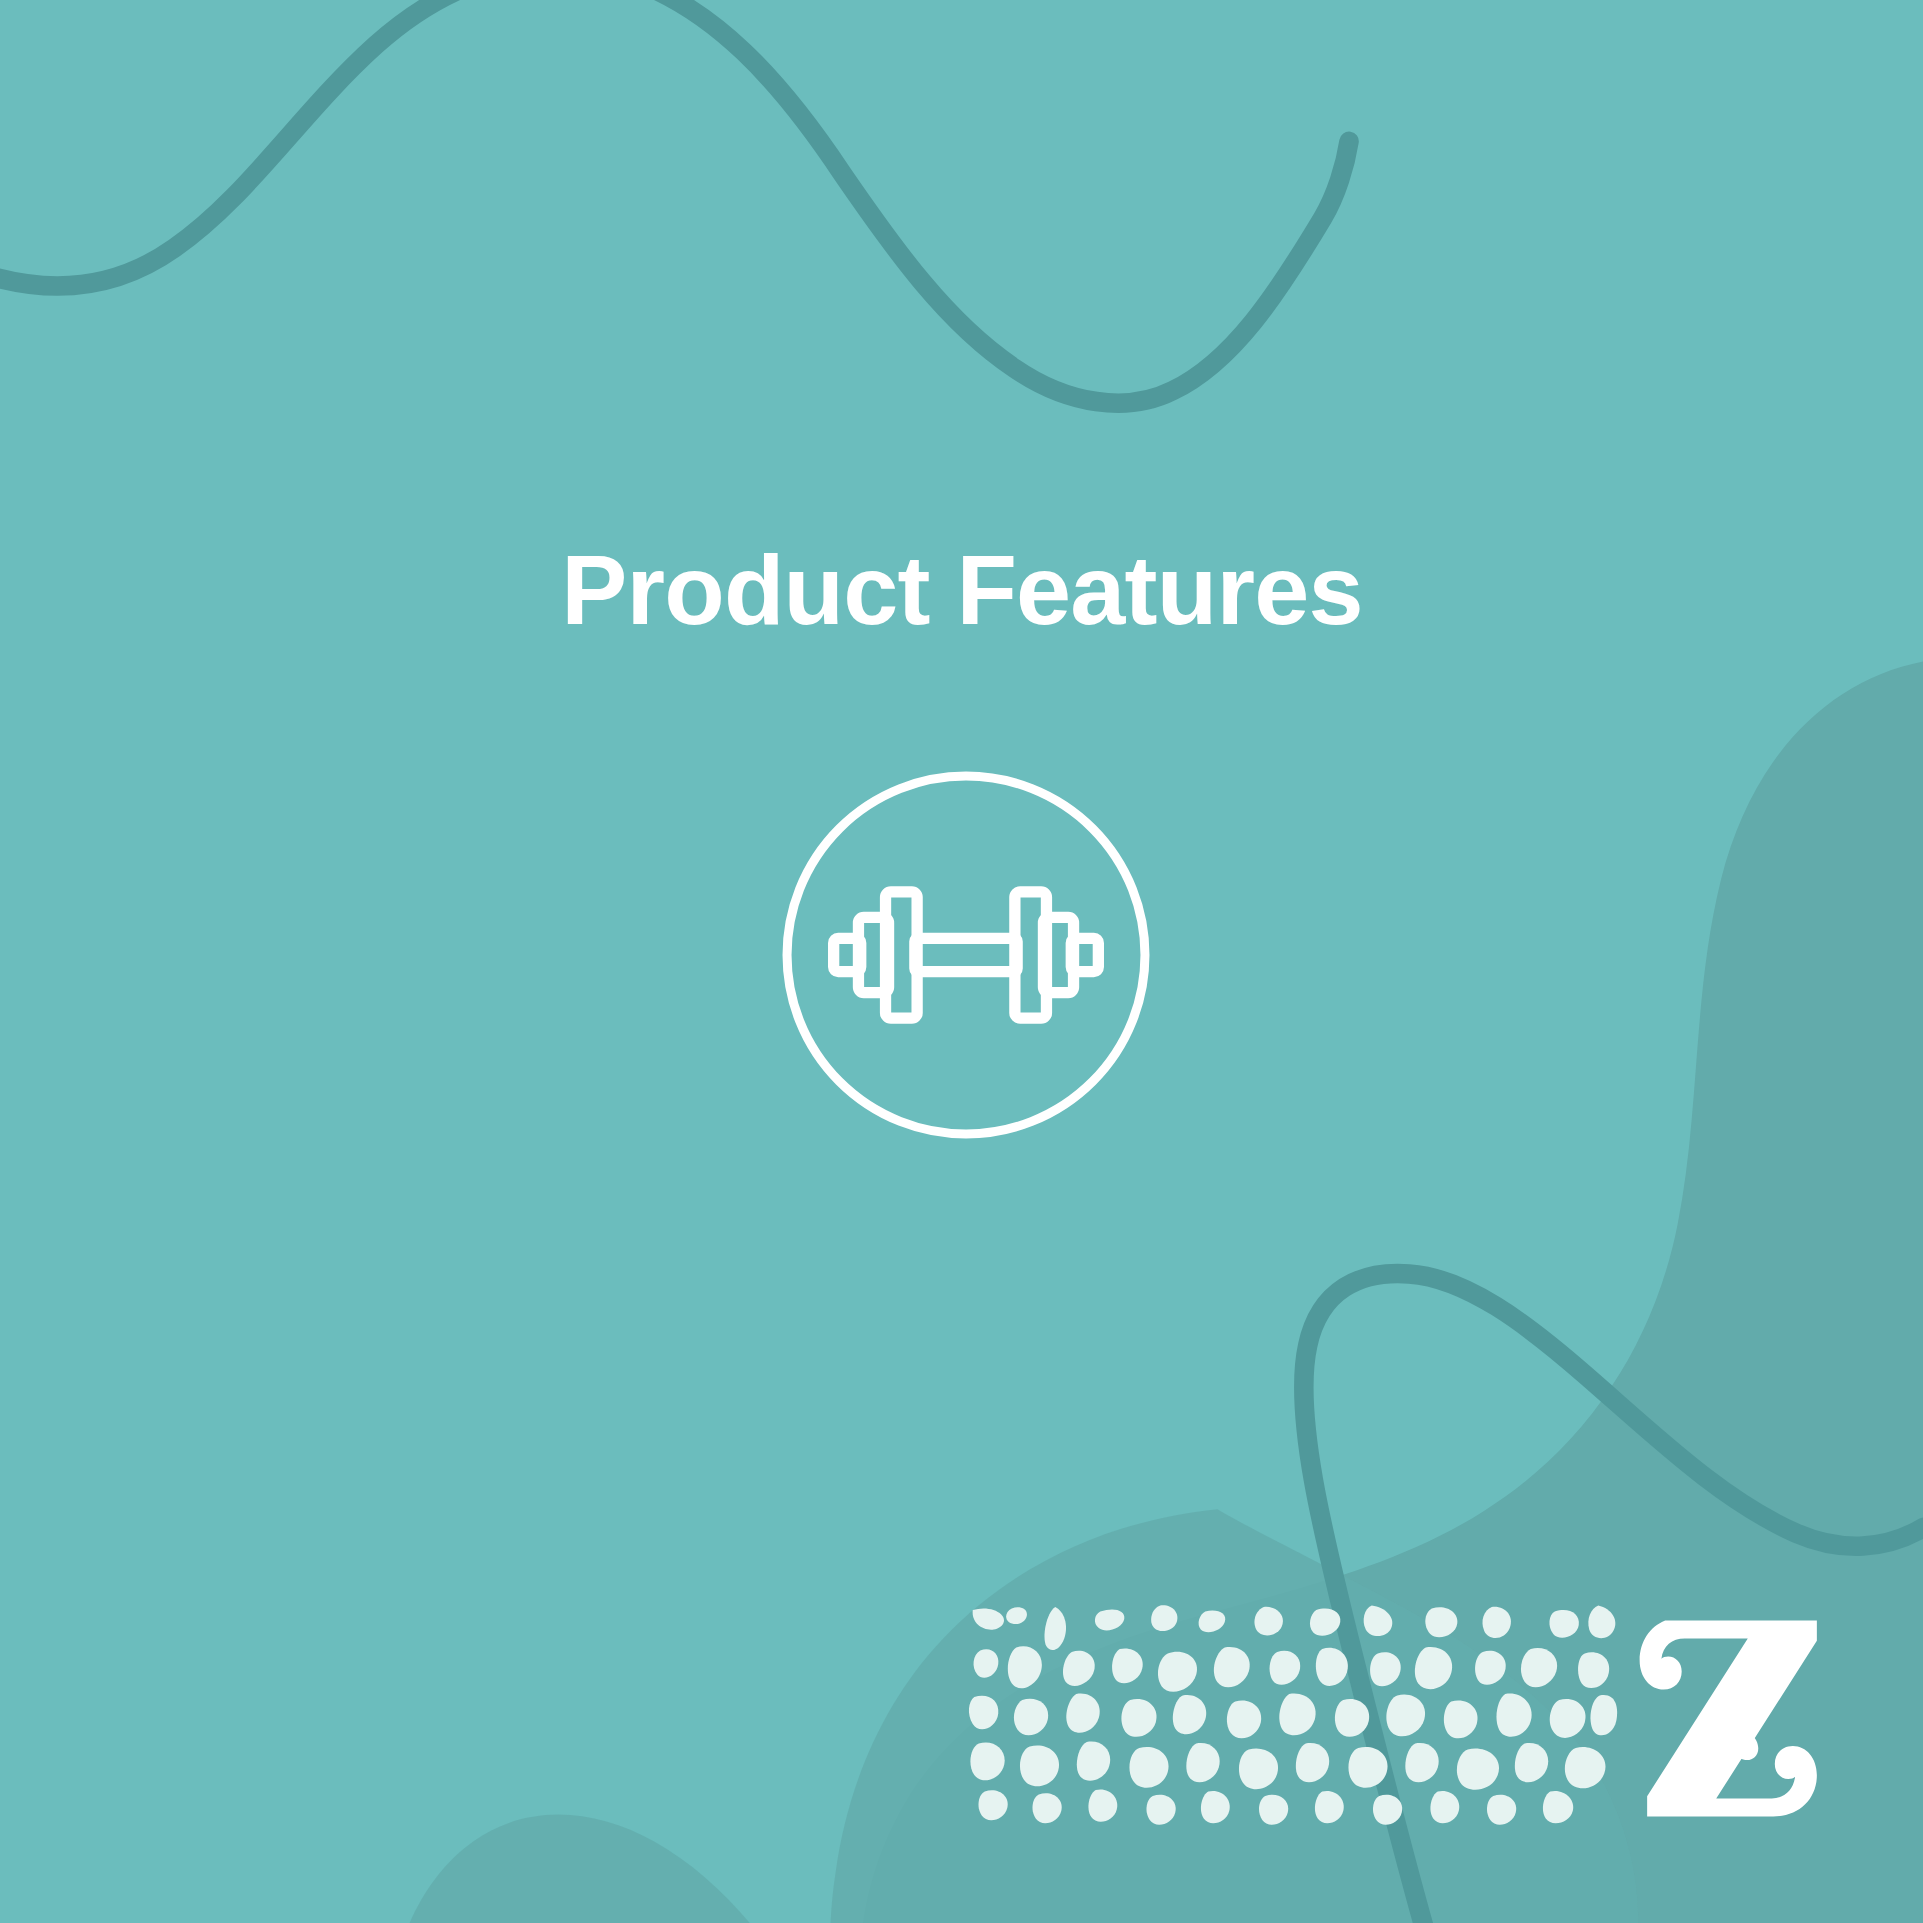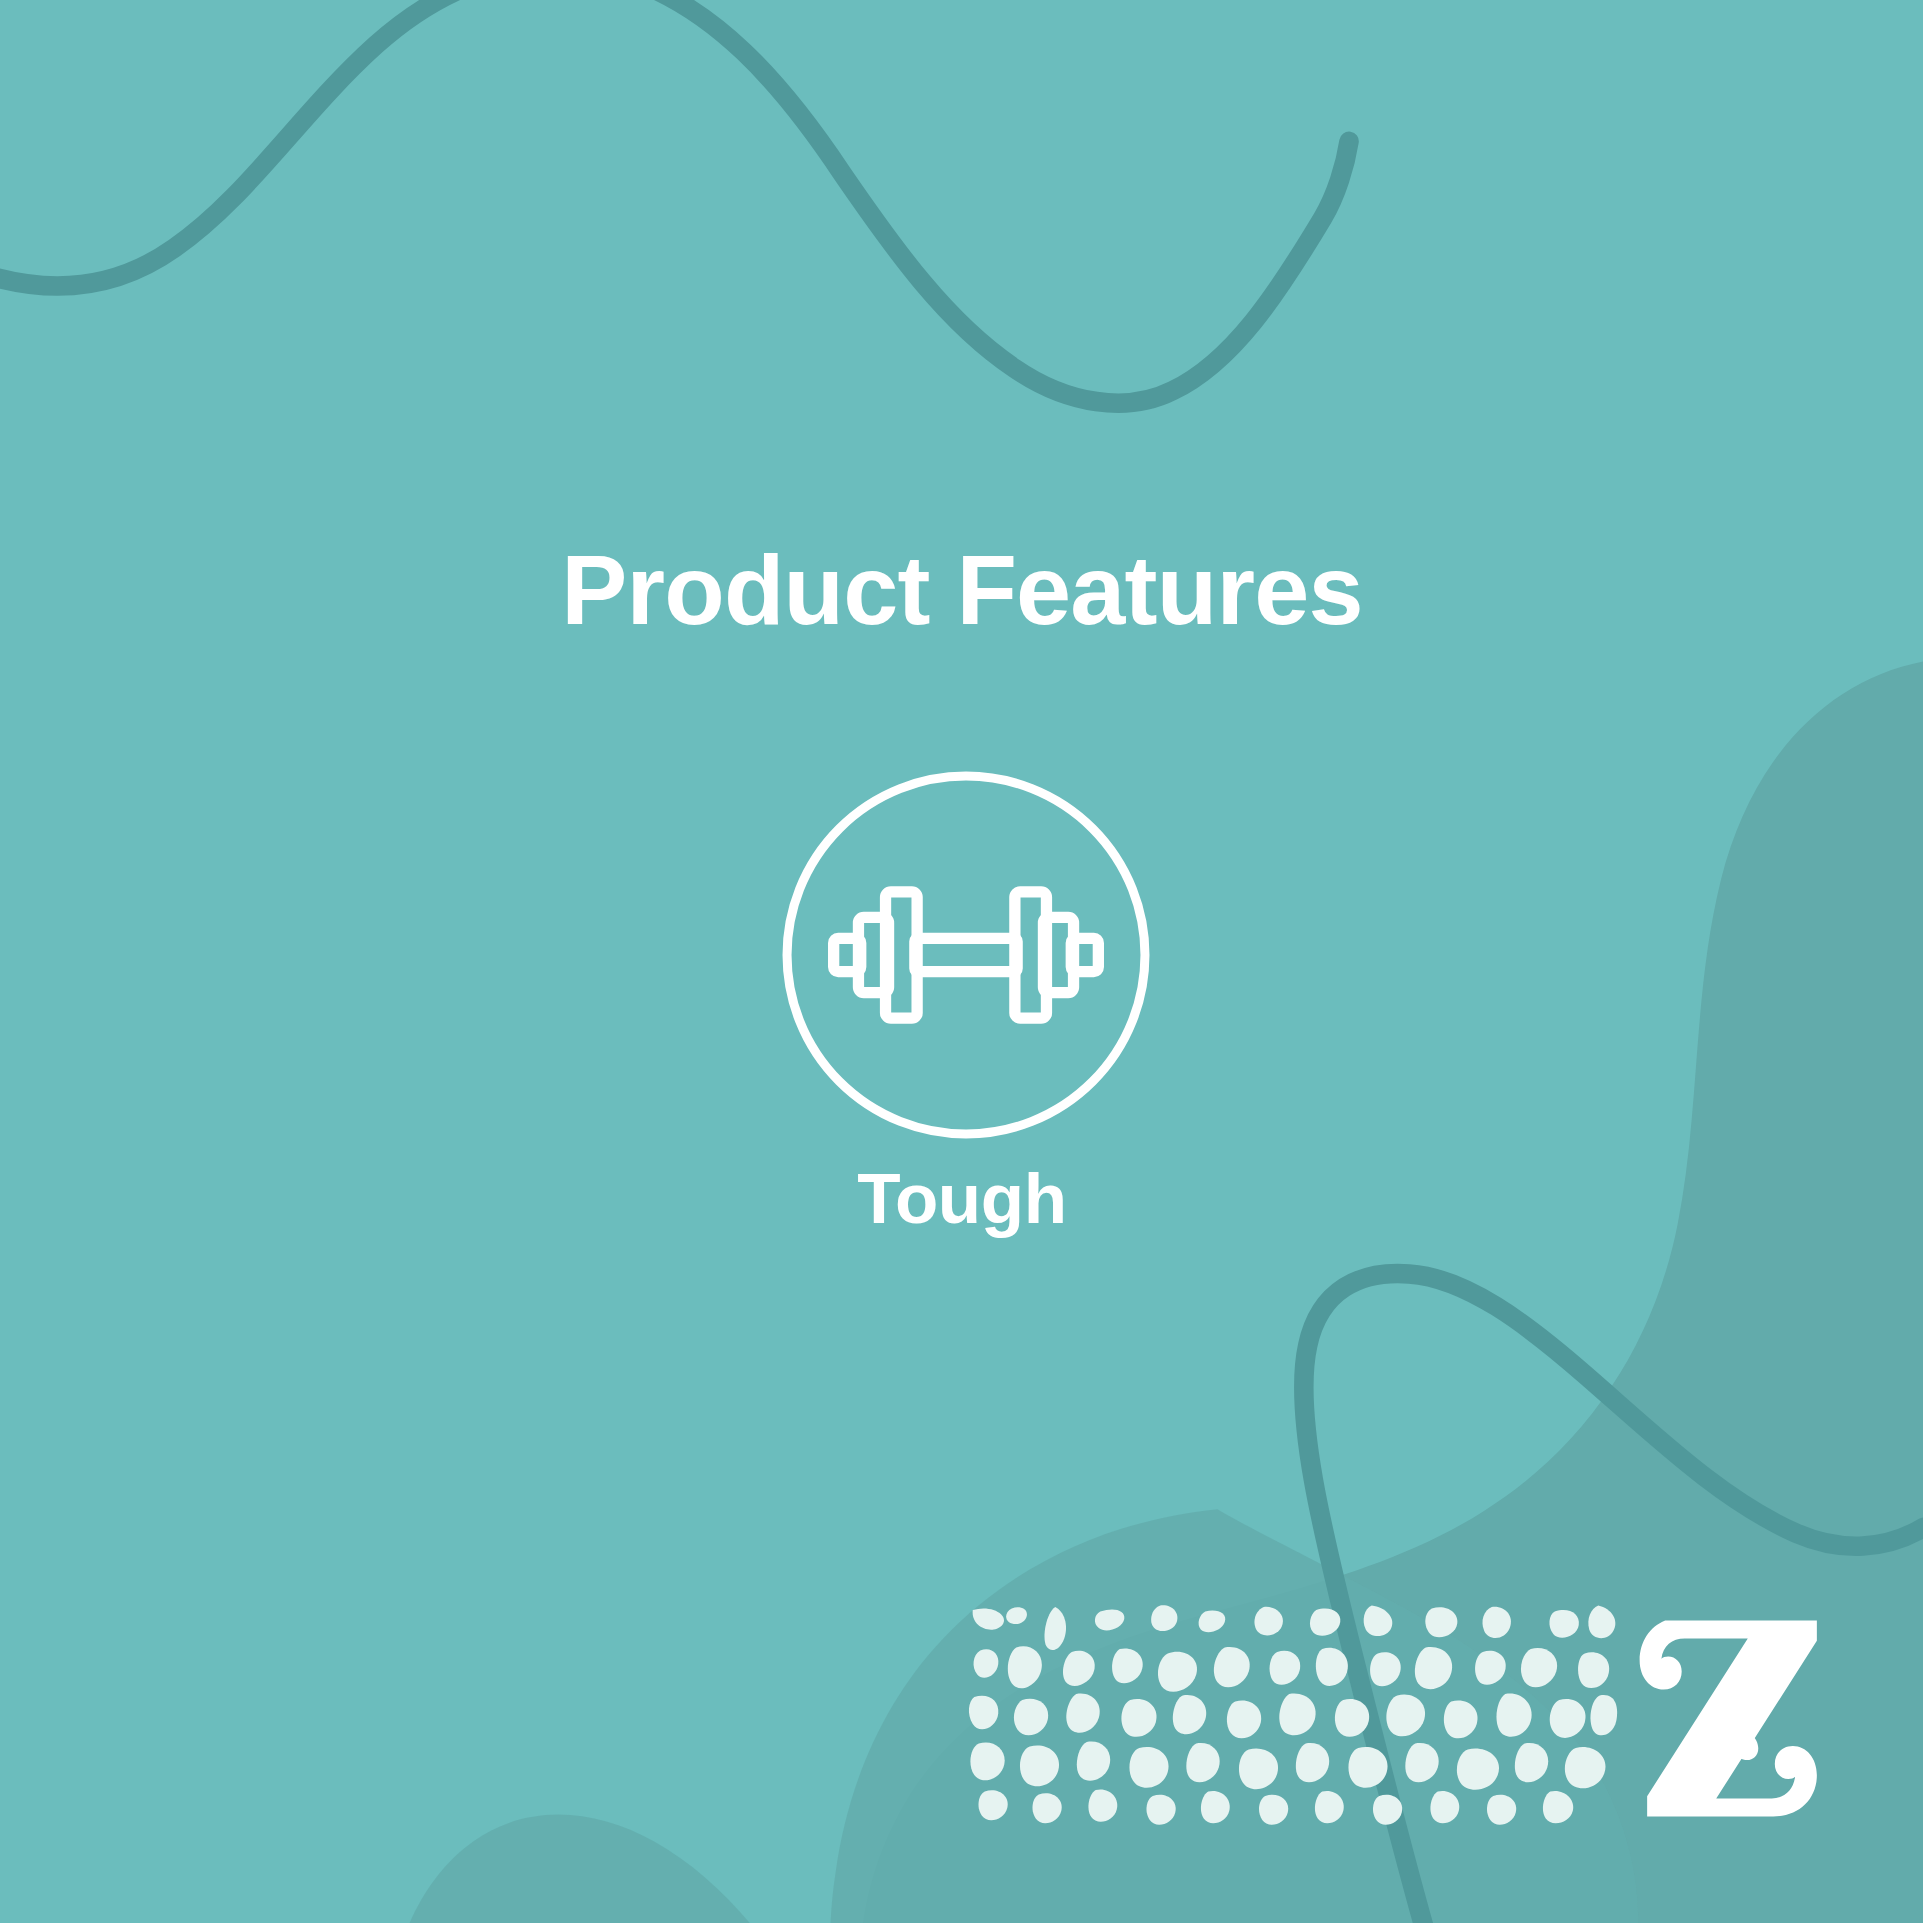--- a/index.html
+++ b/index.html
@@ -142,21 +142,20 @@
 
           <rect x="315" y="166" width="42" height="168" rx="7"></rect>
 
           <rect x="353" y="200" width="40" height="100" rx="7"></rect>
 
           <rect x="390" y="228" width="36" height="44" rx="6"></rect>
         </g>
       </svg>
     </div>
 
-    <div id="feature-label">Tough</div>
 
     <svg id="terrazzo-band" viewBox="0 0 870 300" xmlns="http://www.w3.org/2000/svg">
       <g fill="#E6F3F1">
         <path d="M8,8 C22,4 38,6 46,14 C54,22 48,32 36,34 C22,36 6,26 8,8 Z"></path>
         <path d="M60,6 C70,2 82,6 80,16 C78,26 64,30 56,24 C50,19 52,10 60,6 Z"></path>
         <path d="M118,4 C130,10 136,28 130,46 C124,62 112,66 106,56 C100,44 106,12 118,4 Z"></path>
         <path d="M178,10 C196,4 212,8 210,20 C208,32 186,40 176,32 C168,26 170,14 178,10 Z"></path>
         <path d="M258,2 C274,0 284,12 280,24 C276,36 258,40 250,32 C242,24 246,6 258,2 Z"></path>
         <path d="M318,10 C334,6 348,12 344,24 C340,36 320,42 312,34 C306,27 310,14 318,10 Z"></path>
         <path d="M396,4 C414,2 426,16 420,30 C414,44 392,46 386,34 C380,22 386,8 396,4 Z"></path>

